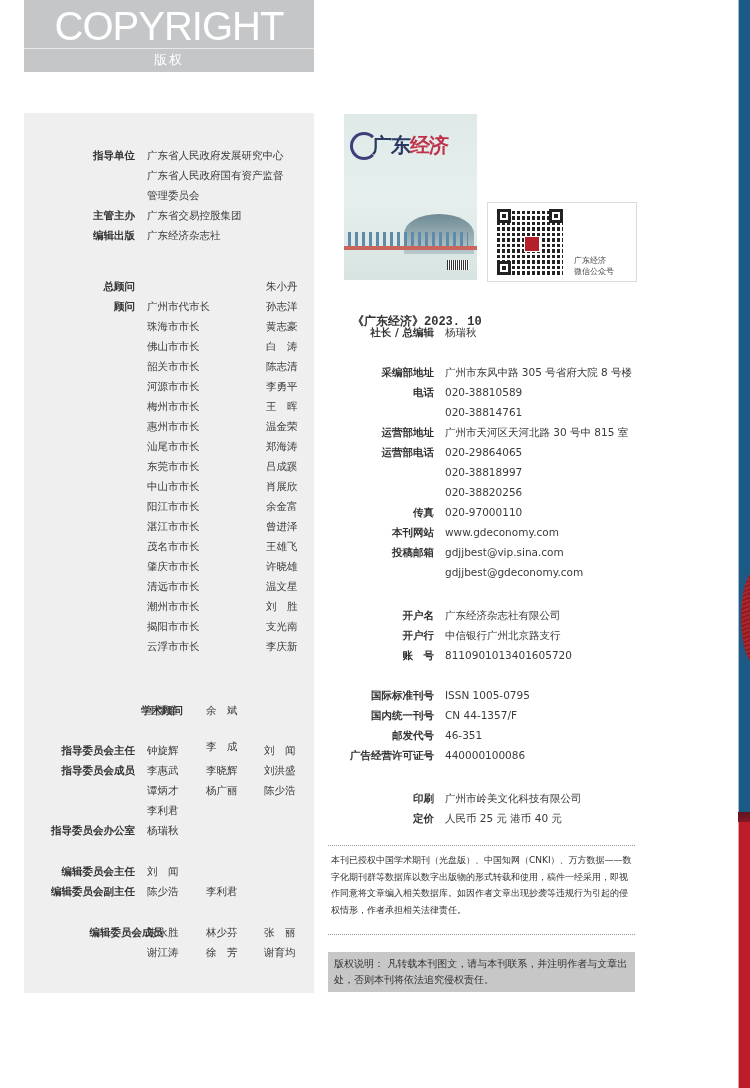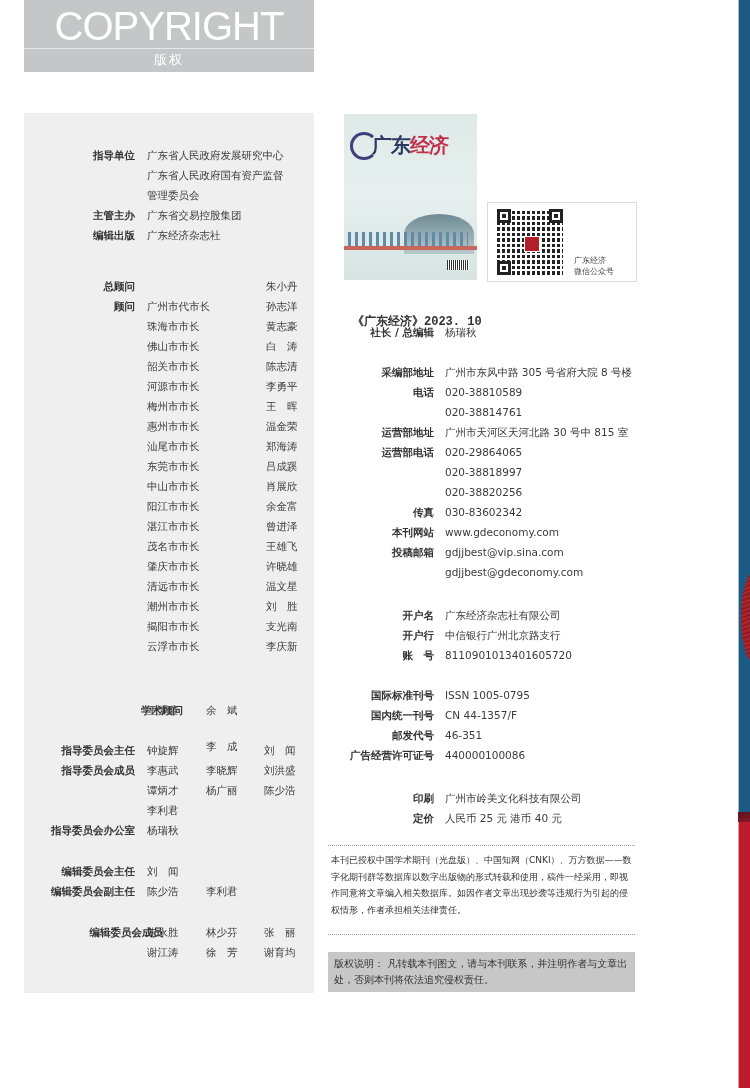--- a/index.html
+++ b/index.html
@@ -189,21 +189,21 @@
   <div class="lbl" style="left:0;top:60px;width:106px;">电话</div>
   <div class="lcol" style="left:117px;top:60px;">020-38810589</div>
   <div class="lcol" style="left:117px;top:80px;">020-38814761</div>
   <div class="lbl" style="left:0;top:100px;width:106px;">运营部地址</div>
   <div class="lcol" style="left:117px;top:100px;">广州市天河区天河北路 30 号中 815 室</div>
   <div class="lbl" style="left:0;top:120px;width:106px;">运营部电话</div>
   <div class="lcol" style="left:117px;top:120px;">020-29864065</div>
   <div class="lcol" style="left:117px;top:140px;">020-38818997</div>
   <div class="lcol" style="left:117px;top:160px;">020-38820256</div>
   <div class="lbl" style="left:0;top:180px;width:106px;">传真</div>
-  <div class="lcol" style="left:117px;top:180px;">030-83602342</div>
+  <div class="lcol" style="left:117px;top:180px;">020-97000110</div>
   <div class="lbl" style="left:0;top:200px;width:106px;">本刊网站</div>
   <div class="lcol" style="left:117px;top:200px;">www.gdeconomy.com</div>
   <div class="lbl" style="left:0;top:220px;width:106px;">投稿邮箱</div>
   <div class="lcol" style="left:117px;top:220px;">gdjjbest@vip.sina.com</div>
   <div class="lcol" style="left:117px;top:240px;">gdjjbest@gdeconomy.com</div>
 
   <div class="lbl" style="left:0;top:283px;width:106px;">开户名</div>
   <div class="lcol" style="left:117px;top:283px;">广东经济杂志社有限公司</div>
   <div class="lbl" style="left:0;top:303px;width:106px;">开户行</div>
   <div class="lcol" style="left:117px;top:303px;">中信银行广州北京路支行</div>

